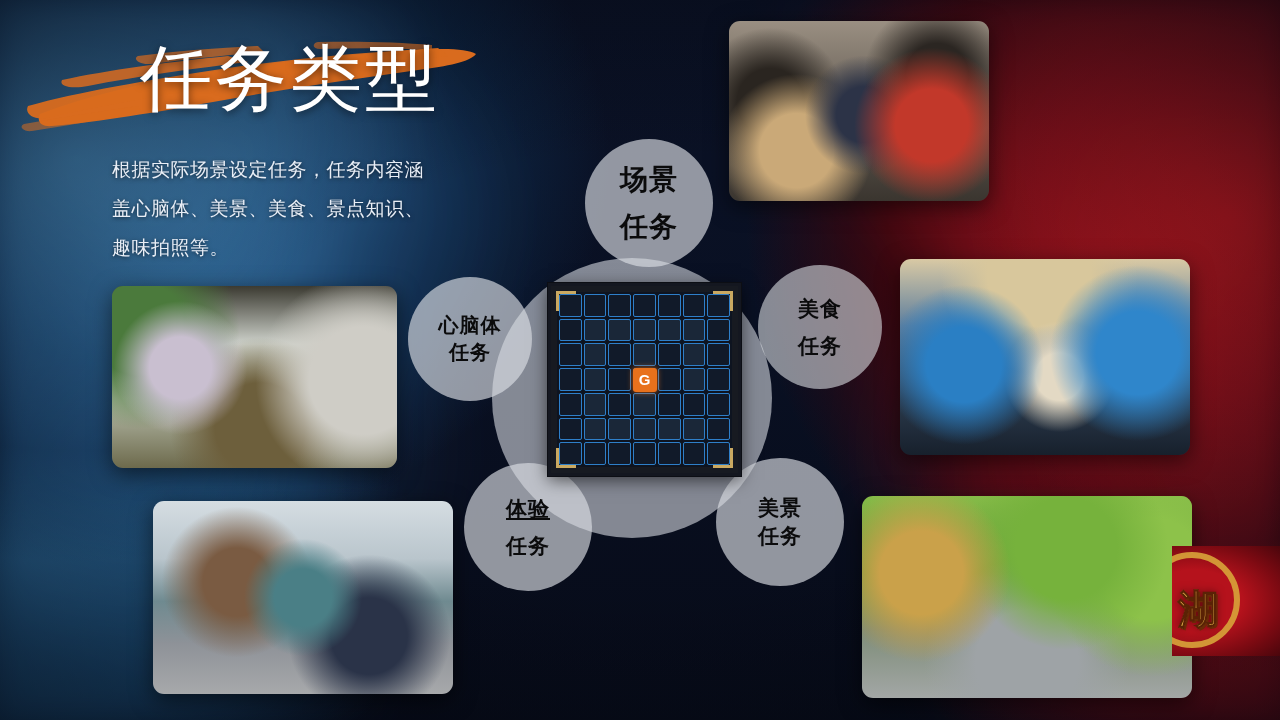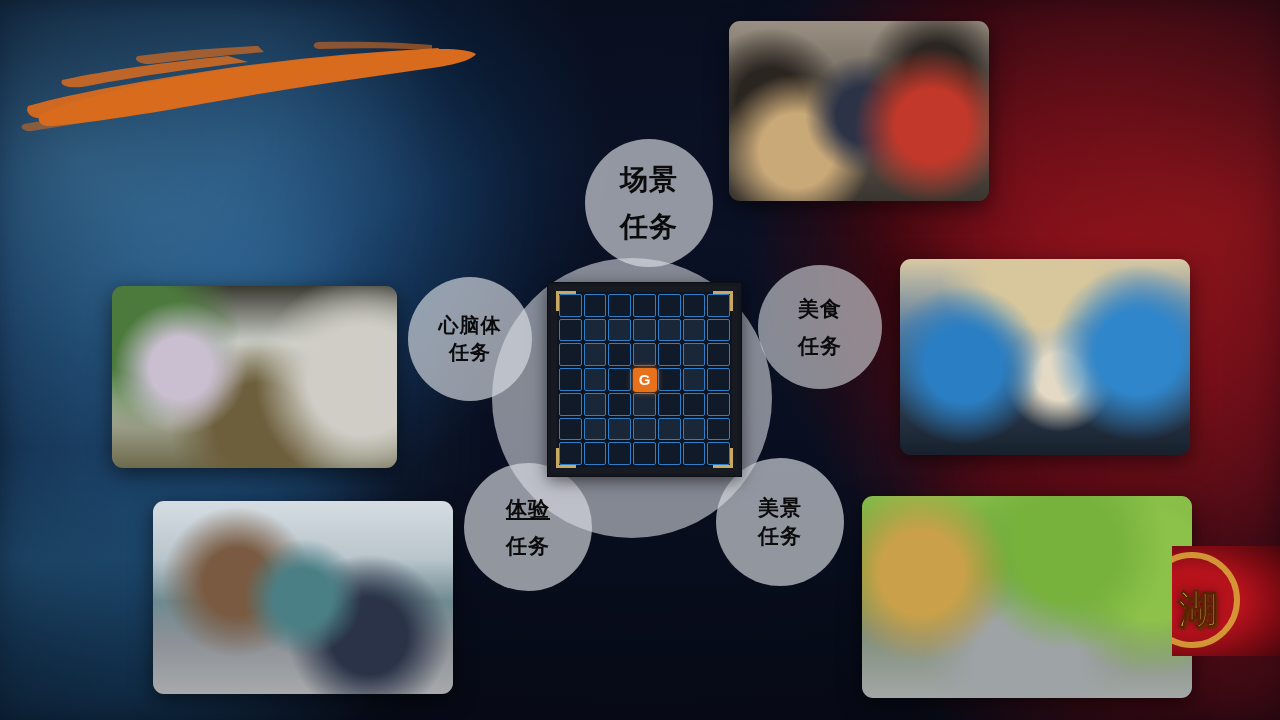--- a/index.html
+++ b/index.html
@@ -160,20 +160,22 @@
     <g fill="#D96B1E">
       <path d="M22,74 C70,56 120,44 180,34 C250,22 320,16 400,10 C428,8 450,9 458,14 C452,22 430,26 400,30 C330,40 260,50 195,62 C140,72 80,82 34,86 C24,87 18,82 22,74 Z"></path>
       <path d="M10,66 C60,52 130,40 210,28 C280,18 350,12 420,8 L430,16 C360,22 290,30 220,42 C150,54 80,66 28,78 C16,80 6,74 10,66 Z" opacity=".95"></path>
       <path d="M44,40 C90,30 150,22 210,16 L230,22 C180,28 120,36 70,46 C56,49 40,47 44,40 Z" opacity=".85"></path>
       <path d="M120,16 C160,11 200,8 240,6 L246,12 C210,15 170,19 132,24 C122,25 114,19 120,16 Z" opacity=".7"></path>
       <path d="M300,2 C340,1 380,2 414,5 L414,10 C376,8 338,8 302,9 C294,9 294,3 300,2 Z" opacity=".6"></path>
       <path d="M6,84 C40,78 80,72 120,66 L124,72 C86,79 46,86 14,91 C6,92 0,87 6,84 Z" opacity=".55"></path>
     </g>
   </svg>
 
+  <div class="title">任务类型</div>
+  <div class="body-text">根据实际场景设定任务，任务内容涵盖心脑体、美景、美食、景点知识、趣味拍照等。</div>
 
   <div class="photo" id="photo-team-phones">
     <div class="ph ph-phones"></div>
   </div>
 
   <div class="photo" id="photo-herb-wall">
     <div class="ph ph-herb"></div>
   </div>
 
   <div class="photo" id="photo-food-stall">

